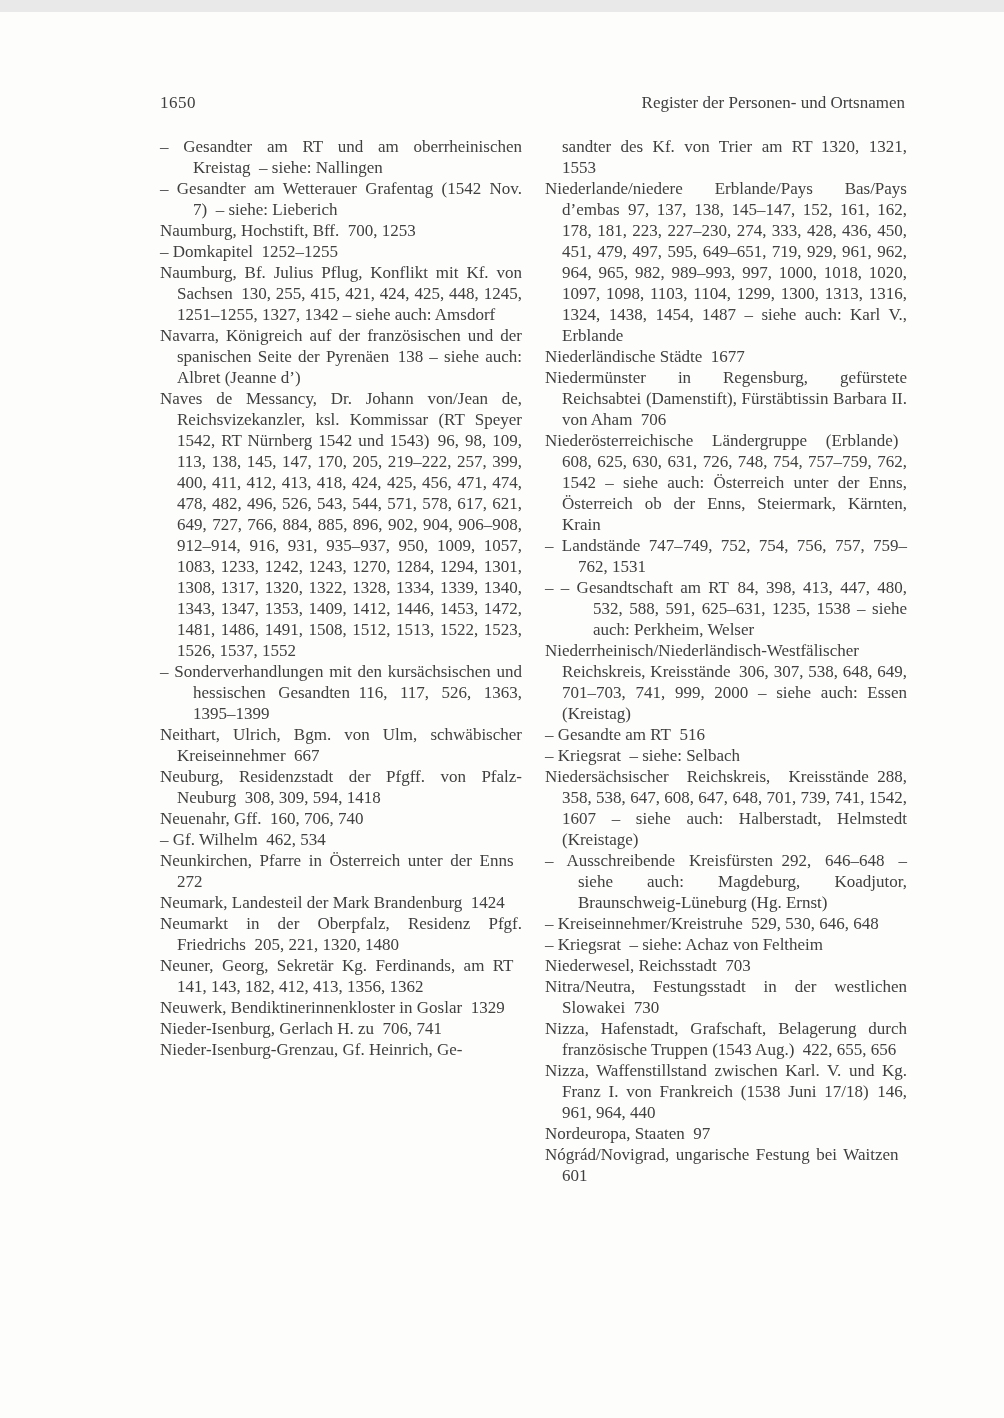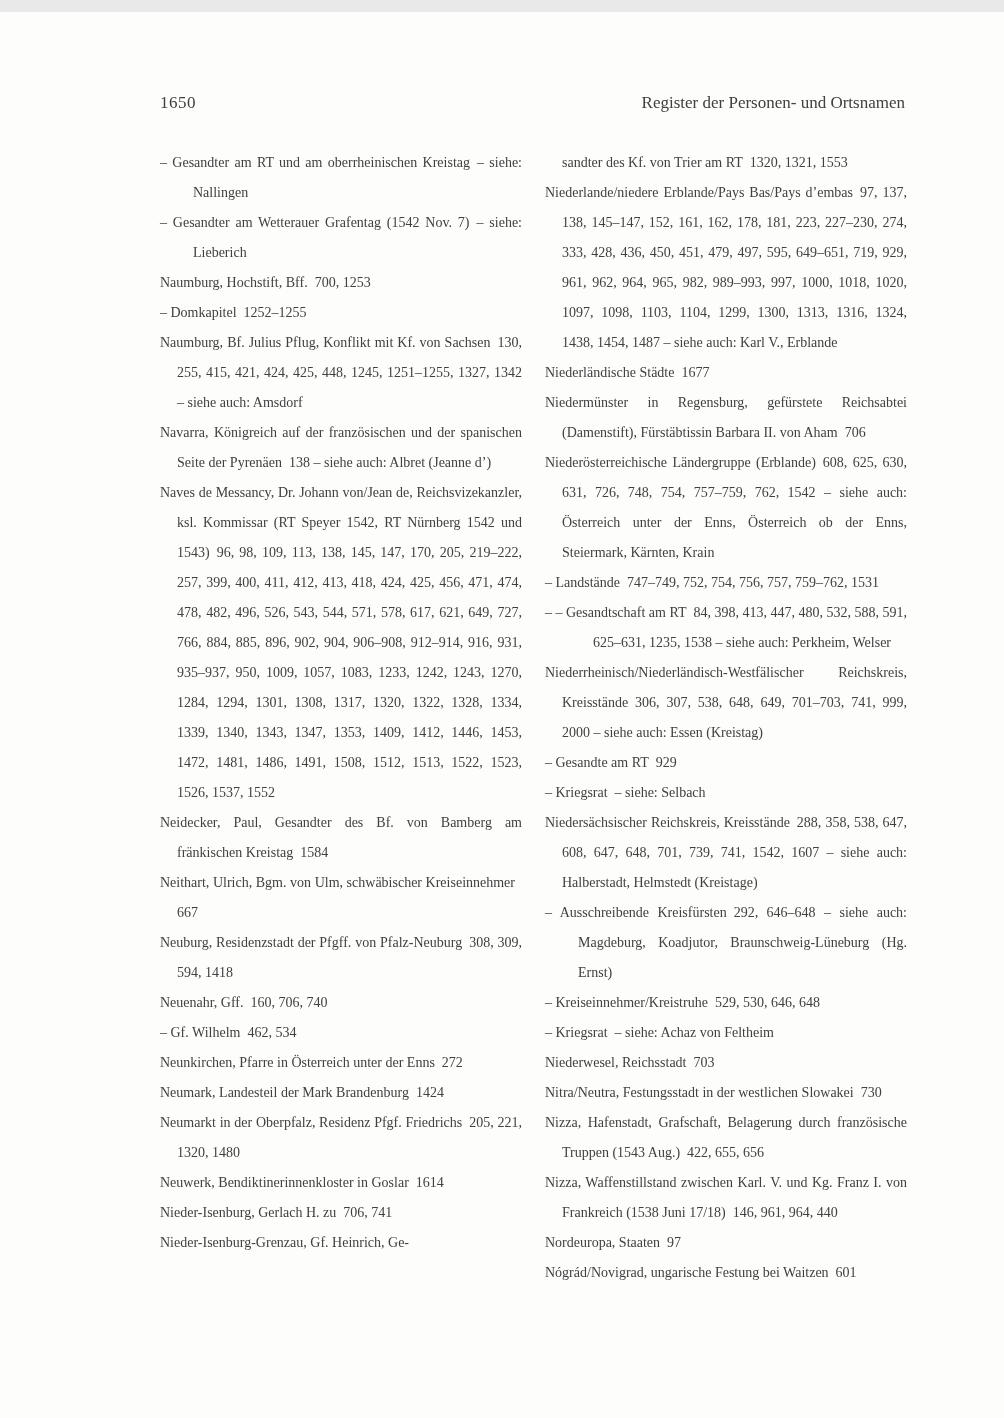--- a/index.html
+++ b/index.html
@@ -31,24 +31,24 @@
     left: 0;
     top: 0;
     letter-spacing: 0.5px;
   }
   .runhead {
     display: block;
     text-align: right;
   }
   .col {
     position: absolute;
-    top: 136px;
+    top: 124px;
     width: 362px;
-    font-size: 14px;
-    line-height: 30px;
+    font-size: 17px;
+    line-height: 21px;
     text-align: justify;
   }
   .col-left  { left: 160px; }
   .col-right { left: 545px; }
   p.entry {
     margin: 0;
     padding-left: 17px;
     text-indent: -17px;
   }
   p.entry.e1 {
@@ -75,43 +75,44 @@
   </div>
 
   <div class="col col-left">
     <p class="entry e1">– Gesandter am RT und am oberrheinischen Kreistag – siehe: Nallingen</p>
     <p class="entry e1">– Gesandter am Wetterauer Grafentag (1542 Nov. 7) – siehe: Lieberich</p>
     <p class="entry e0">Naumburg, Hochstift, Bff. 700, 1253</p>
     <p class="entry e1">– Domkapitel 1252–1255</p>
     <p class="entry e0">Naumburg, Bf. Julius Pflug, Konflikt mit Kf. von Sachsen 130, 255, 415, 421, 424, 425, 448, 1245, 1251–1255, 1327, 1342 – siehe auch: Amsdorf</p>
     <p class="entry e0">Navarra, Königreich auf der französischen und der spanischen Seite der Pyrenäen 138 – siehe auch: Albret (Jeanne d’)</p>
     <p class="entry e0">Naves de Messancy, Dr. Johann von/Jean de, Reichsvizekanzler, ksl. Kommissar (RT Speyer 1542, RT Nürnberg 1542 und 1543) 96, 98, 109, 113, 138, 145, 147, 170, 205, 219–222, 257, 399, 400, 411, 412, 413, 418, 424, 425, 456, 471, 474, 478, 482, 496, 526, 543, 544, 571, 578, 617, 621, 649, 727, 766, 884, 885, 896, 902, 904, 906–908, 912–914, 916, 931, 935–937, 950, 1009, 1057, 1083, 1233, 1242, 1243, 1270, 1284, 1294, 1301, 1308, 1317, 1320, 1322, 1328, 1334, 1339, 1340, 1343, 1347, 1353, 1409, 1412, 1446, 1453, 1472, 1481, 1486, 1491, 1508, 1512, 1513, 1522, 1523, 1526, 1537, 1552</p>
-    <p class="entry e0">Neidecker, Paul, Gesandter des Bf. von Bamberg am fränkischen Kreistag 1584</p>
+    <p class="entry e1">– Sonderverhandlungen mit den kursächsischen und hessischen Gesandten 116, 117, 526, 1363, 1395–1399</p>
     <p class="entry e0">Neithart, Ulrich, Bgm. von Ulm, schwäbischer Kreiseinnehmer 667</p>
     <p class="entry e0">Neuburg, Residenzstadt der Pfgff. von Pfalz-Neuburg 308, 309, 594, 1418</p>
     <p class="entry e0">Neuenahr, Gff. 160, 706, 740</p>
     <p class="entry e1">– Gf. Wilhelm 462, 534</p>
     <p class="entry e0">Neunkirchen, Pfarre in Österreich unter der Enns 272</p>
     <p class="entry e0">Neumark, Landesteil der Mark Brandenburg 1424</p>
     <p class="entry e0">Neumarkt in der Oberpfalz, Residenz Pfgf. Friedrichs 205, 221, 1320, 1480</p>
-    <p class="entry e0">Neuwerk, Bendiktinerinnenkloster in Goslar 1614</p>
+    <p class="entry e0">Neuner, Georg, Sekretär Kg. Ferdinands, am RT 141, 143, 182, 412, 413, 1356, 1362</p>
+    <p class="entry e0">Neuwerk, Bendiktinerinnenkloster in Goslar 1329</p>
     <p class="entry e0">Nieder-Isenburg, Gerlach H. zu 706, 741</p>
     <p class="entry e0">Nieder-Isenburg-Grenzau, Gf. Heinrich, Ge-</p>
   </div>
 
   <div class="col col-right">
     <p class="entry cont">sandter des Kf. von Trier am RT 1320, 1321, 1553</p>
     <p class="entry e0">Niederlande/niedere Erblande/Pays Bas/Pays d’embas 97, 137, 138, 145–147, 152, 161, 162, 178, 181, 223, 227–230, 274, 333, 428, 436, 450, 451, 479, 497, 595, 649–651, 719, 929, 961, 962, 964, 965, 982, 989–993, 997, 1000, 1018, 1020, 1097, 1098, 1103, 1104, 1299, 1300, 1313, 1316, 1324, 1438, 1454, 1487 – siehe auch: Karl V., Erblande</p>
     <p class="entry e0">Niederländische Städte 1677</p>
     <p class="entry e0">Niedermünster in Regensburg, gefürstete Reichsabtei (Damenstift), Fürstäbtissin Barbara II. von Aham 706</p>
     <p class="entry e0">Niederösterreichische Ländergruppe (Erblande) 608, 625, 630, 631, 726, 748, 754, 757–759, 762, 1542 – siehe auch: Österreich unter der Enns, Österreich ob der Enns, Steiermark, Kärnten, Krain</p>
     <p class="entry e1">– Landstände 747–749, 752, 754, 756, 757, 759–762, 1531</p>
     <p class="entry e2">– – Gesandtschaft am RT 84, 398, 413, 447, 480, 532, 588, 591, 625–631, 1235, 1538 – siehe auch: Perkheim, Welser</p>
     <p class="entry e0">Niederrheinisch/Niederländisch-Westfälischer Reichskreis, Kreisstände 306, 307, 538, 648, 649, 701–703, 741, 999, 2000 – siehe auch: Essen (Kreistag)</p>
-    <p class="entry e1">– Gesandte am RT 929</p>
+    <p class="entry e1">– Gesandte am RT 516</p>
     <p class="entry e1">– Kriegsrat – siehe: Selbach</p>
     <p class="entry e0">Niedersächsischer Reichskreis, Kreisstände 288, 358, 538, 647, 608, 647, 648, 701, 739, 741, 1542, 1607 – siehe auch: Halberstadt, Helmstedt (Kreistage)</p>
     <p class="entry e1">– Ausschreibende Kreisfürsten 292, 646–648 – siehe auch: Magdeburg, Koadjutor, Braunschweig-Lüneburg (Hg. Ernst)</p>
     <p class="entry e1">– Kreiseinnehmer/Kreistruhe 529, 530, 646, 648</p>
     <p class="entry e1">– Kriegsrat – siehe: Achaz von Feltheim</p>
     <p class="entry e0">Niederwesel, Reichsstadt 703</p>
     <p class="entry e0">Nitra/Neutra, Festungsstadt in der westlichen Slowakei 730</p>
     <p class="entry e0">Nizza, Hafenstadt, Grafschaft, Belagerung durch französische Truppen (1543 Aug.) 422, 655, 656</p>
     <p class="entry e0">Nizza, Waffenstillstand zwischen Karl. V. und Kg. Franz I. von Frankreich (1538 Juni 17/18) 146, 961, 964, 440</p>
     <p class="entry e0">Nordeuropa, Staaten 97</p>

